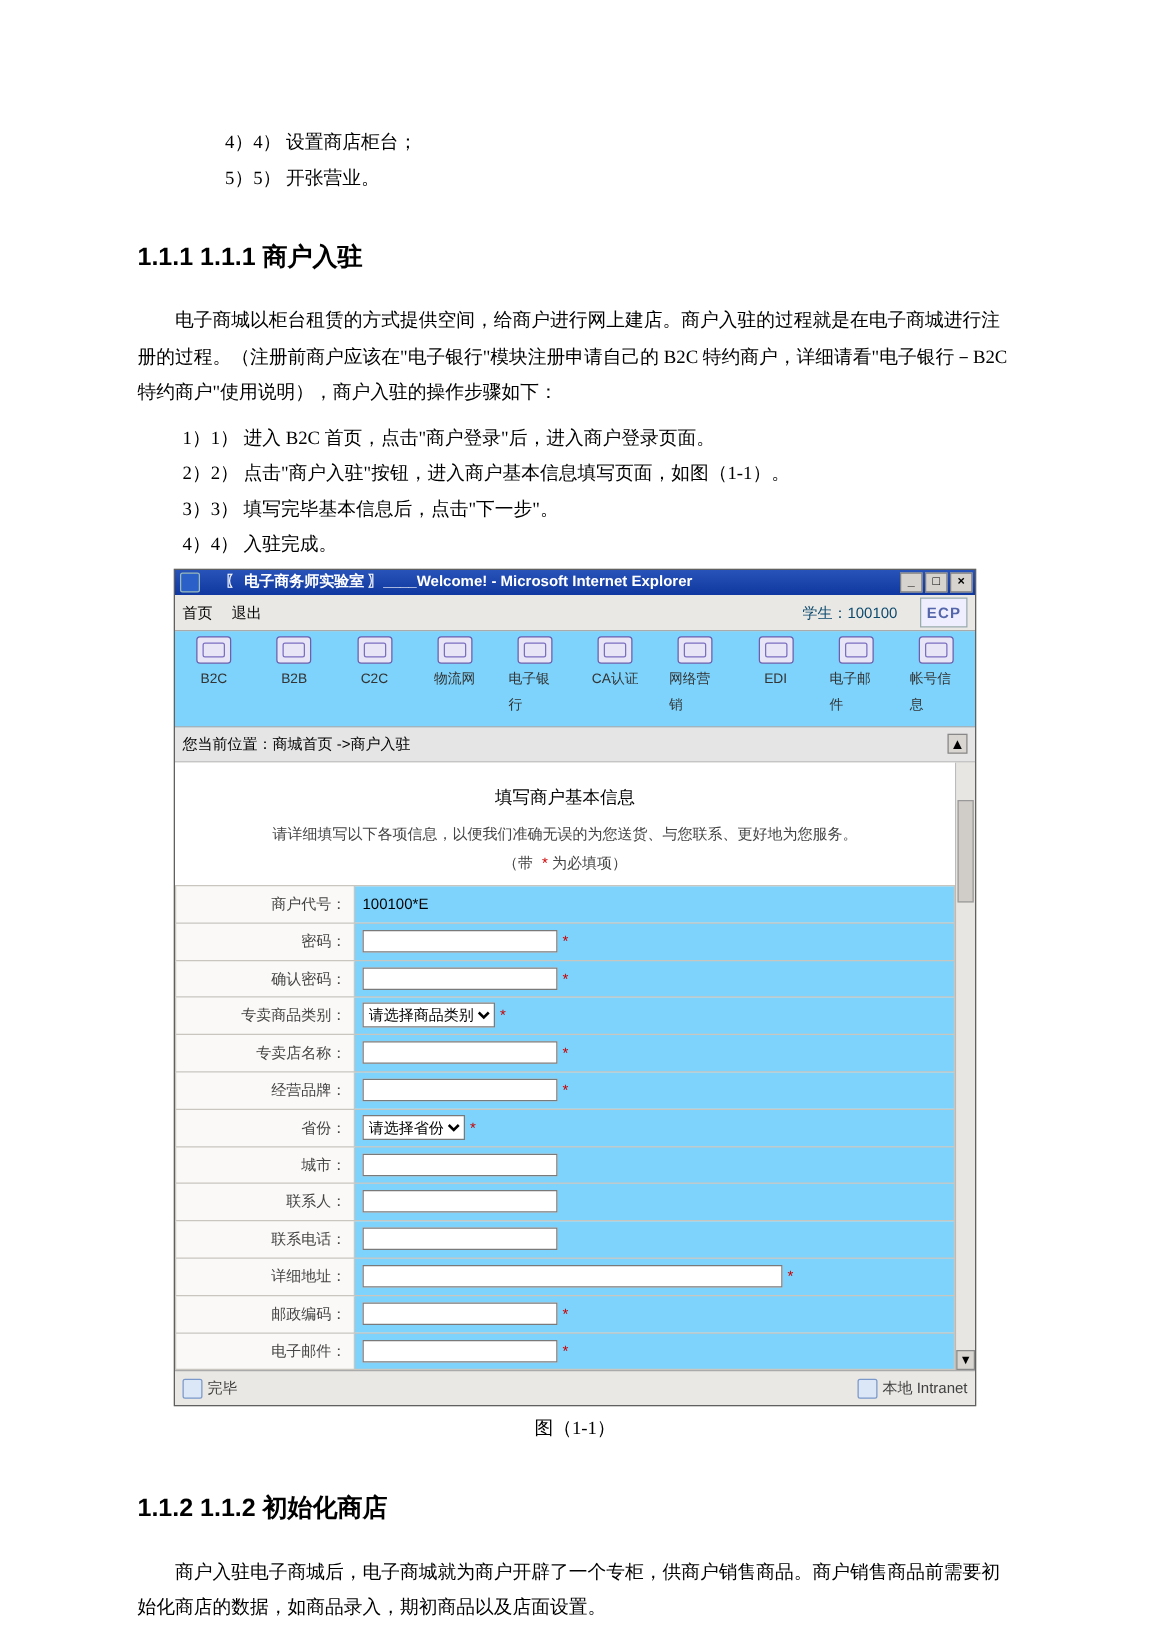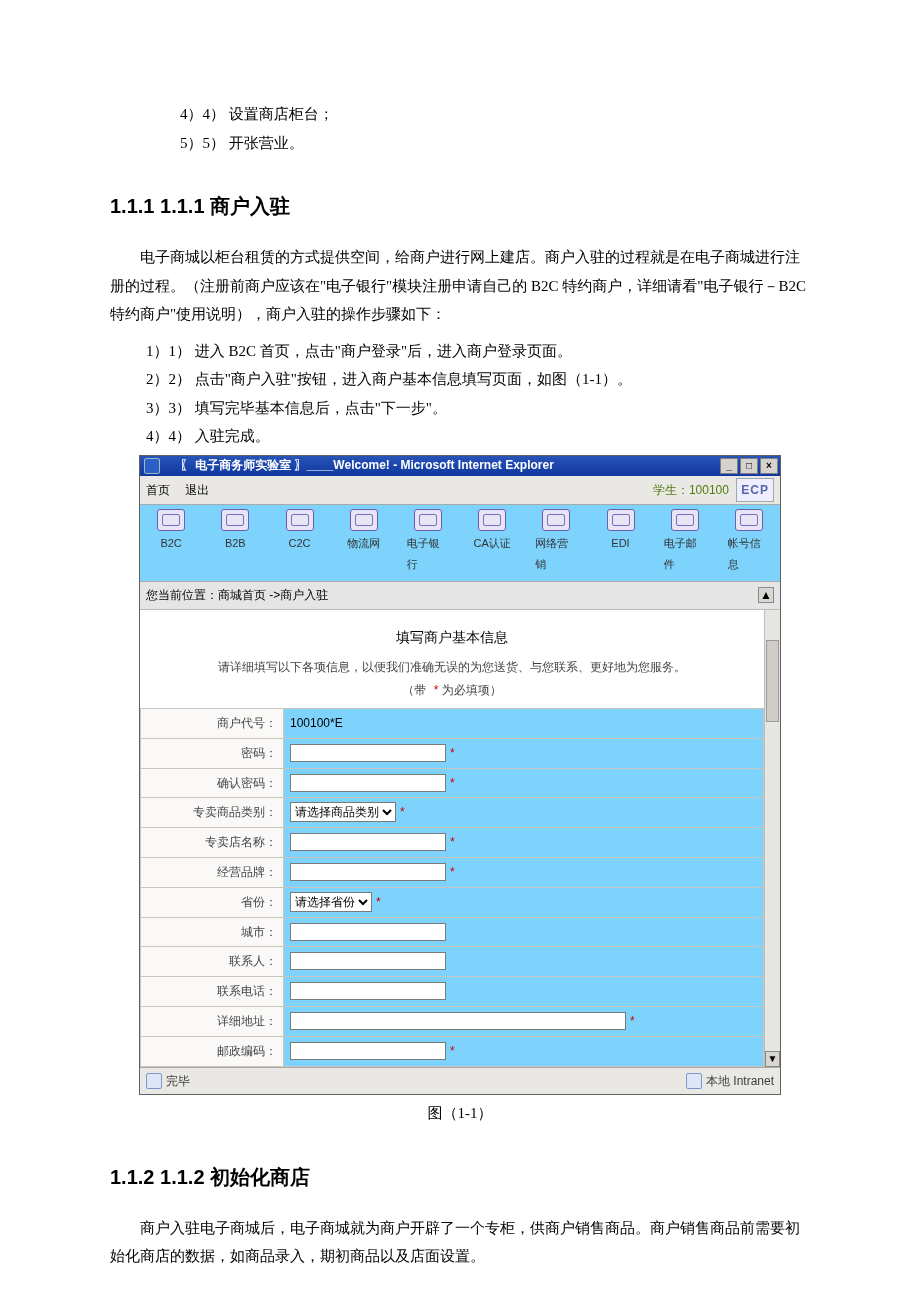--- a/index.html
+++ b/index.html
@@ -63,21 +63,21 @@
   .win-btn {
     width: 16px; height: 14px; background: #d6d3ce; border: 1px solid #808080;
     display: flex; align-items: center; justify-content: center; color: #000; font-size: 10px; font-weight: bold;
   }
   .menubar {
     display: flex; align-items: center; justify-content: space-between;
     padding: 2px 6px; border-bottom: 1px solid #aaa;
     background: #eae8e4;
   }
   .menubar-left span { margin-right: 12px; }
-  .student-label { color: #4d7c0f; margin-right: 4px; }
+  .student-label { color: #0c4a6e; margin-right: 15px; }
   .ecp-box {
     display: inline-block; border: 1px solid #9aa; padding: 0 4px; background: #eef;
     font-family: Arial, sans-serif; font-weight: bold; color: #5566aa; letter-spacing: 1px;
   }
   .toolbar {
     display: flex; gap: 22px; padding: 4px 10px 6px 10px;
     border-bottom: 1px solid #aaa; background: #7dd3fc;
   }
   .tb-item { display: flex; flex-direction: column; align-items: center; width: 44px; font-size: 11px; color: #333;}
   .tb-ico { width: 26px; height: 20px; border: 1px solid #6b5fae; background: #e8e5f6; border-radius: 3px; margin-bottom: 2px; position: relative;}
@@ -279,20 +279,24 @@
             <td class="val"><input type="text" style=""></td>
           </tr>
           <tr>
             <td class="lbl">详细地址：</td>
             <td class="val"><input type="text" class="wide" style=""><span class="ast">*</span></td>
           </tr>
           <tr>
             <td class="lbl">邮政编码：</td>
             <td class="val"><input type="text" style=""><span class="ast">*</span></td>
           </tr>
+          <tr>
+            <td class="lbl">电子邮件：</td>
+            <td class="val"><input type="text" style=""><span class="ast">*</span></td>
+          </tr>
         </tbody>
           </table>
       </div>
       <div class="scrollbar-v">
         <div class="thumb"></div>
         <div class="arrow-dn">▼</div>
       </div>
     </div>
 
     <div class="statusbar">

